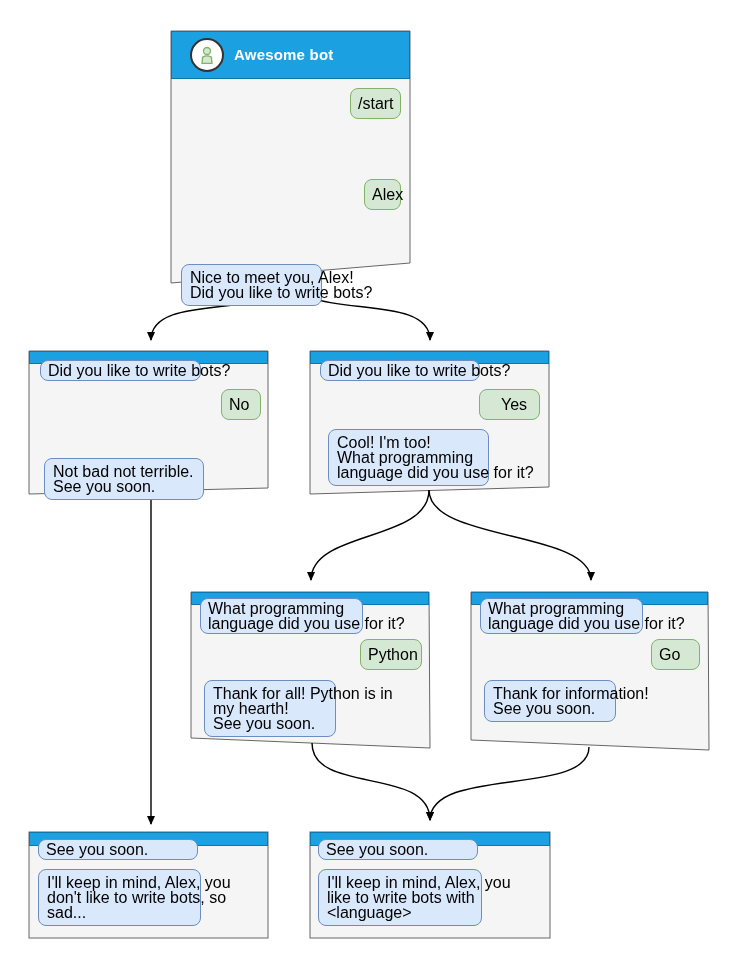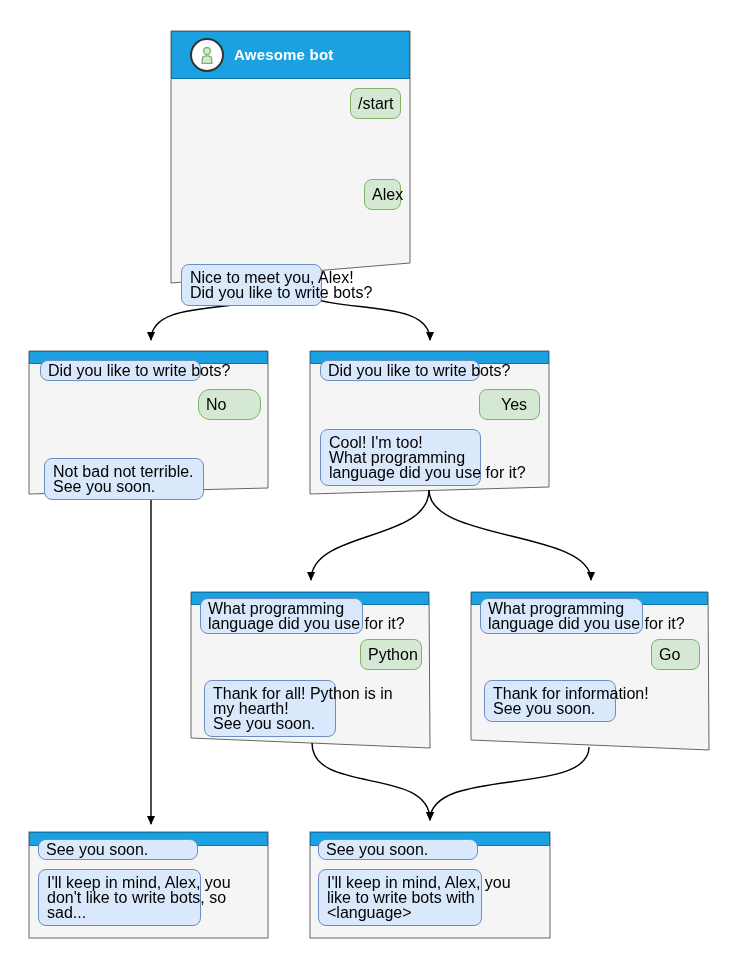--- a/index.html
+++ b/index.html
@@ -77,28 +77,28 @@
   </div>
   <div class="title">Awesome bot</div>
 
   <div class="bubble user" style="right:342px;top:88px;width:51px;">/start</div>
   <div class="bubble user" style="right:342px;top:179px;width:37px;">Alex</div>
   <div class="bubble bot" style="left:181px;top:220px;width:141px;margin-top:44px;">Nice to meet you, Alex!
 Did you like to write bots?</div>
 
   <div class="bar" style="left:29px;top:351px;width:239px;height:13px;"></div>
   <div class="bubble bot q" style="left:40px;top:360px;width:161px;">Did you like to write bots?</div>
-  <div class="bubble user" style="right:482px;top:389px;width:63px;border-radius:12px;">No</div>
+  <div class="bubble user" style="right:482px;top:389px;width:40px;">No</div>
   <div class="bubble bot" style="left:44px;top:430px;width:160px;margin-top:28px;">Not bad not terrible.
 See you soon.</div>
 
   <div class="bar" style="left:310px;top:351px;width:239px;height:13px;"></div>
   <div class="bubble bot q" style="left:320px;top:360px;width:160px;">Did you like to write bots?</div>
   <div class="bubble user" style="right:203px;top:389px;width:61px;padding-left:21px;">Yes</div>
-  <div class="bubble bot" style="left:320px;top:429px;width:161px;">Cool! I'm too!
+  <div class="bubble bot" style="left:328px;top:429px;width:161px;">Cool! I'm too!
 What programming
 language did you use for it?</div>
 
   <div class="bar" style="left:191px;top:592px;width:238px;height:13px;"></div>
   <div class="bubble bot q" style="left:200px;top:598px;width:163px;">What programming
 language did you use for it?</div>
   <div class="bubble user" style="right:321px;top:639px;width:62px;">Python</div>
   <div class="bubble bot" style="left:204px;top:680px;width:132px;">Thank for all! Python is in
 my hearth!
 See you soon.</div>

